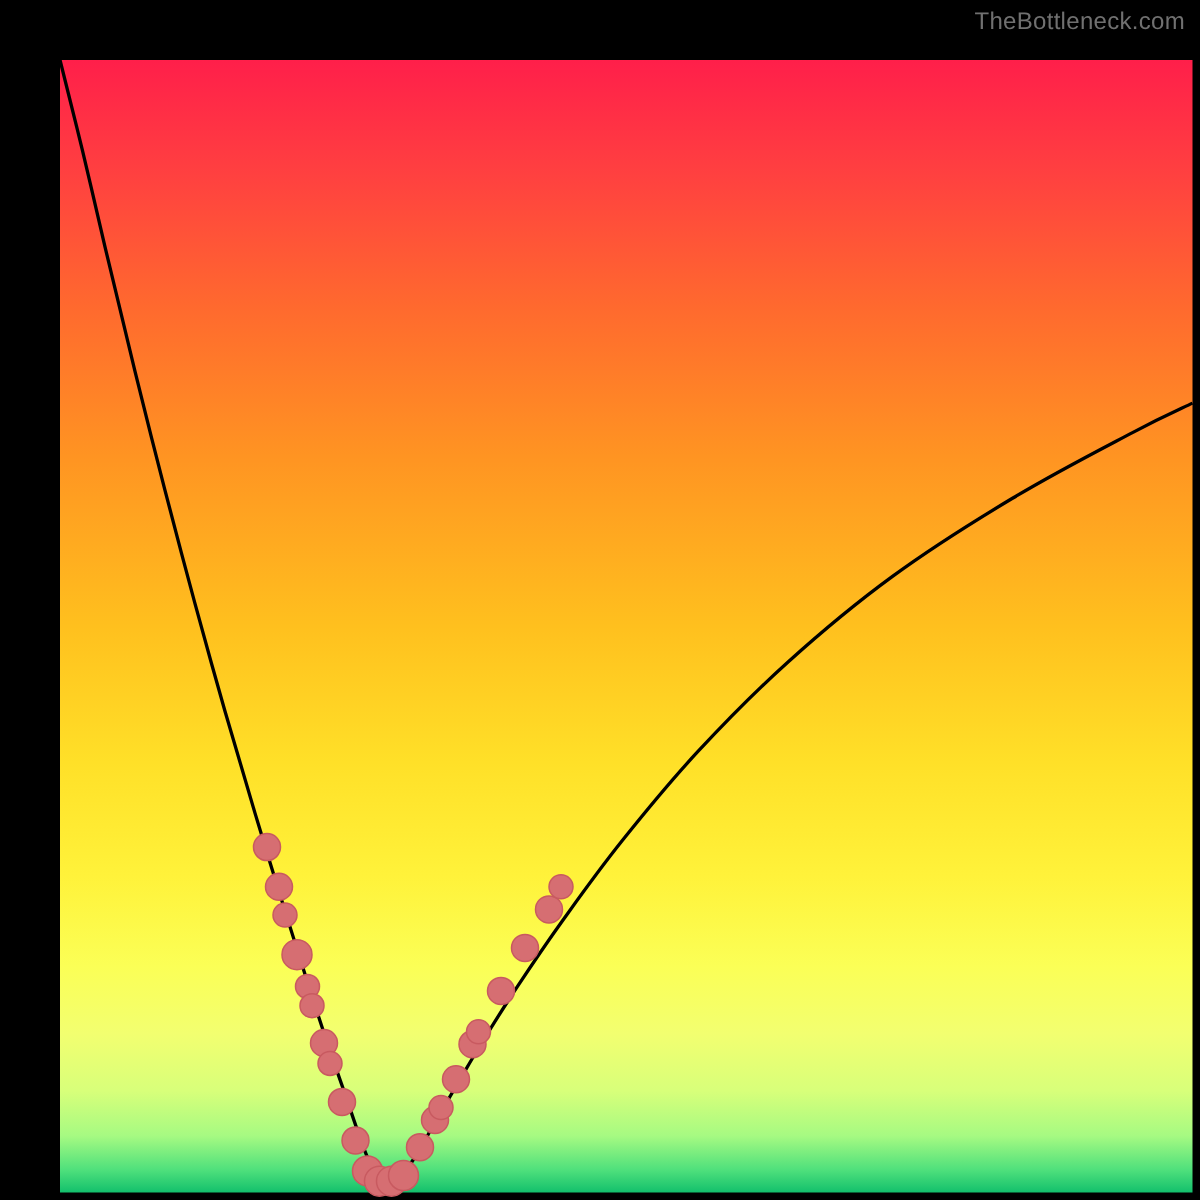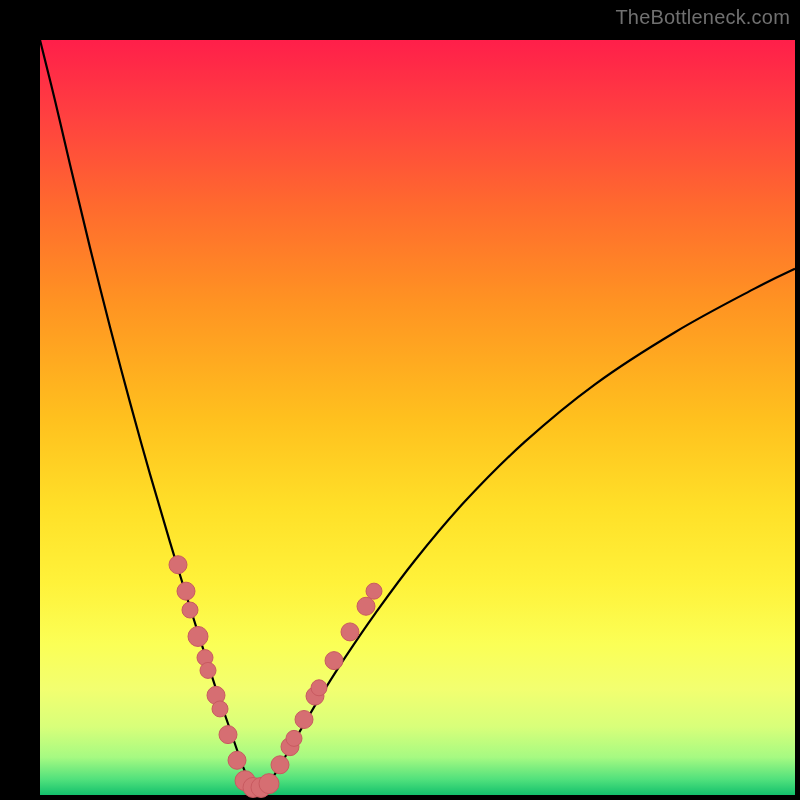--- a/index.html
+++ b/index.html
@@ -36,21 +36,21 @@
       #d8ff7a 91%,
       #a6fa82 95%,
       #4fe07c 98%,
       #13c06c 100%);
   }
   .watermark {
     position: absolute;
     top: 6px;
     right: 10px;
     color: #707070;
-    font-size: 20px;
+    font-size: 16px;
     font-weight: 500;
     letter-spacing: 0.2px;
   }
   svg.curve-layer {
     position: absolute;
     left: 0;
     top: 0;
     width: 755px;
     height: 755px;
     overflow: visible;

